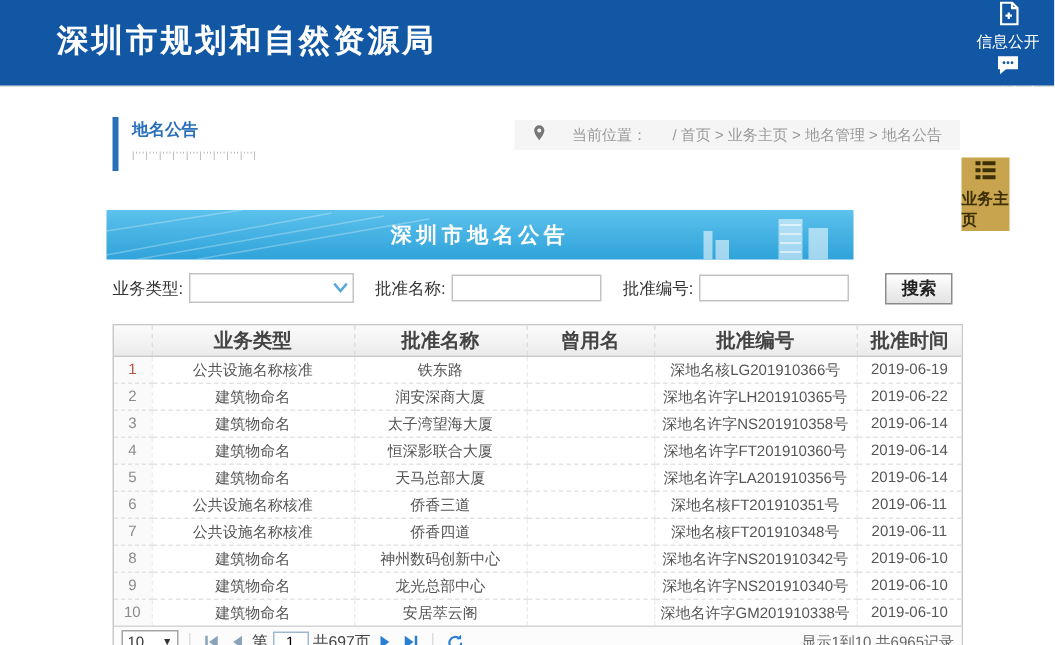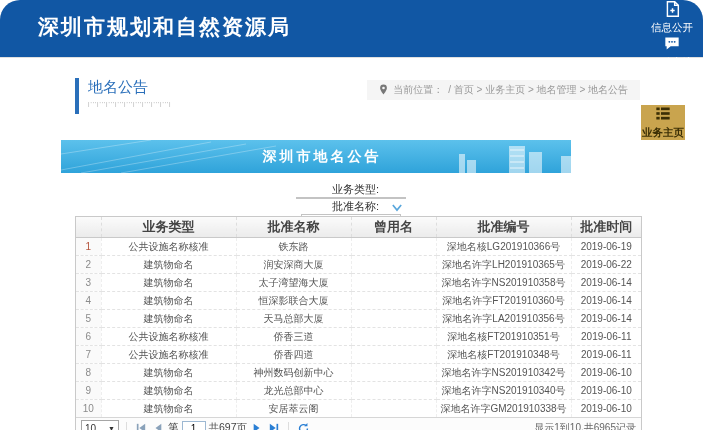--- a/index.html
+++ b/index.html
@@ -1,51 +1,51 @@
 <!DOCTYPE html>
 <html><head>
 <meta charset="utf-8">
 <style>
   html,body{margin:0;padding:0;background:#fff;}
   .page{position:relative;width:703px;height:430px;background:#fff;overflow:hidden;
-        font-family:"Liberation Sans","DejaVu Sans",sans-serif;border-radius:20px;}
+        font-family:"Liberation Sans","DejaVu Sans",sans-serif;}
 
   
   .topbar{position:absolute;left:0;top:0;width:703px;height:57px;background:#1157a4;
           box-shadow:0 1px 0 rgba(0,0,0,.12);}
   .brand{position:absolute;left:38px;top:13px;color:#fff;font-size:21px;font-weight:bold;
          letter-spacing:2px;font-family:"Liberation Serif","DejaVu Serif",serif;}
   .topnav{position:absolute;right:0;top:0;height:57px;display:flex;align-items:stretch;flex-direction:column;}
   .navitem{width:62px;display:flex;flex-direction:column;align-items:center;justify-content:center;
            gap:4px;color:#fff;font-size:10.5px;text-decoration:none;cursor:pointer;}
   .navitem .nicon{height:17px;display:flex;align-items:center;}
-  .navitem.gold{width:44px;background:#c9a44e;color:#3c2f05;font-weight:bold;text-align:center;}
+  .navitem.gold{width:32px;background:#c9a44e;color:#3c2f05;font-weight:bold;}
 
   
   .section-head{position:absolute;left:75px;top:78px;width:565px;display:flex;
                 justify-content:space-between;align-items:flex-start;}
   .sec-left{display:flex;}
   .sec-bar{width:4px;height:36px;background:#2a6fba;}
   .sec-text{margin-left:9px;}
-  .sec-title{font-size:15px;color:#2a6fba;line-height:18px;}
+  .sec-title{font-size:11px;color:#2a6fba;line-height:18px;font-weight:bold;}
   .sec-ticks{font-size:6px;color:#a9a9a9;letter-spacing:1px;margin-top:5px;white-space:nowrap;}
-  .breadcrumb{background:#f5f5f5;height:20px;display:flex;align-items:center;gap:5px;
+  .breadcrumb{background:#f5f5f5;height:20px;display:flex;align-items:center;gap:17px;
               padding:0 12px;font-size:10px;color:#999;margin-top:2px;}
   .bc-path{color:#999;cursor:pointer;}
 
   
-  .banner{position:absolute;left:61px;top:140px;width:498px;height:33px;
-          background:linear-gradient(#5cc1ec,#2fa3da);overflow:hidden;padding-left:12px;}
+  .banner{position:absolute;left:71px;top:140px;width:498px;height:33px;
+          background:linear-gradient(#5cc1ec,#2fa3da);overflow:hidden;}
   .banner svg{position:absolute;left:0;top:0;}
   .banner-title{position:relative;text-align:center;line-height:33px;color:#fff;
                 font-size:14px;font-weight:bold;letter-spacing:3px;}
 
   
   .filters{position:absolute;left:75px;top:182px;width:565px;height:20px;display:flex;
-           align-items:center;font-size:11px;color:#333;flex-direction:column;}
+           align-items:center;font-size:11px;color:#333;}
   .flabel{margin-right:4px;}
   .combo{width:108px;height:18px;border:1px solid #c3c3c3;background:#fff;position:relative;
          margin-right:14px;cursor:pointer;}
   .combo-arrow{position:absolute;right:3px;top:4px;}
   .txt{width:92px;height:14px;border:1px solid #c3c3c3;margin-right:14px;font-size:11px;padding:1px 3px;}
   .search-btn{margin-left:10px;padding:2px 10px;border:1px solid #8a8a8a;
               background:linear-gradient(#ffffff,#e2e2e2);font-size:11.5px;font-weight:bold;
               color:#222;cursor:pointer;font-family:inherit;}
 
   

